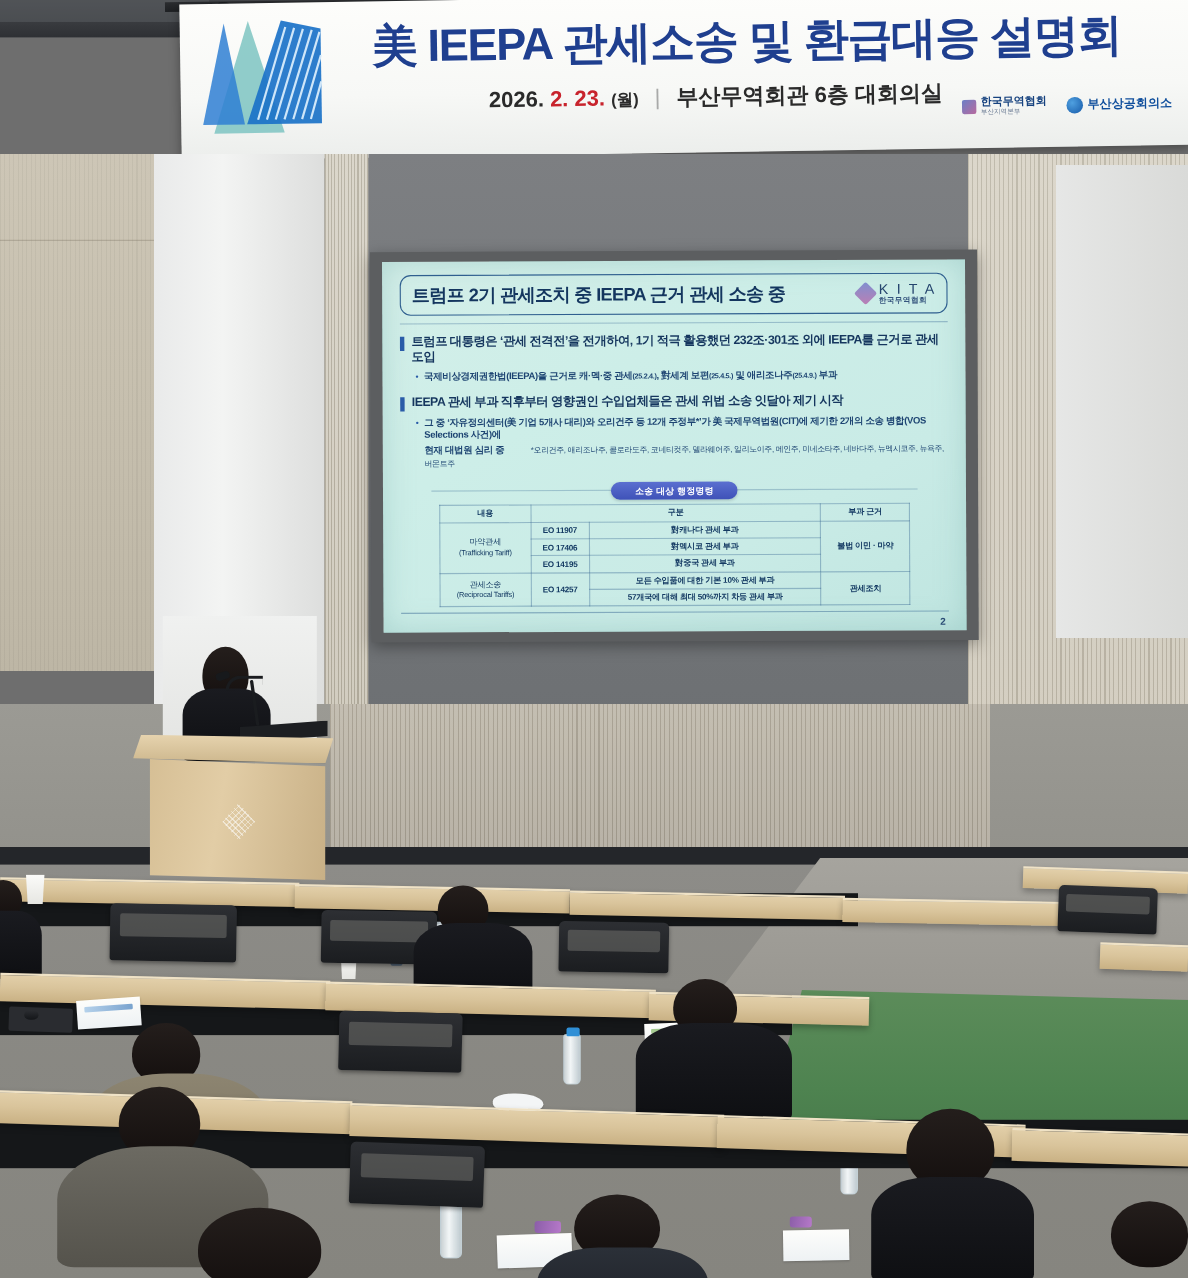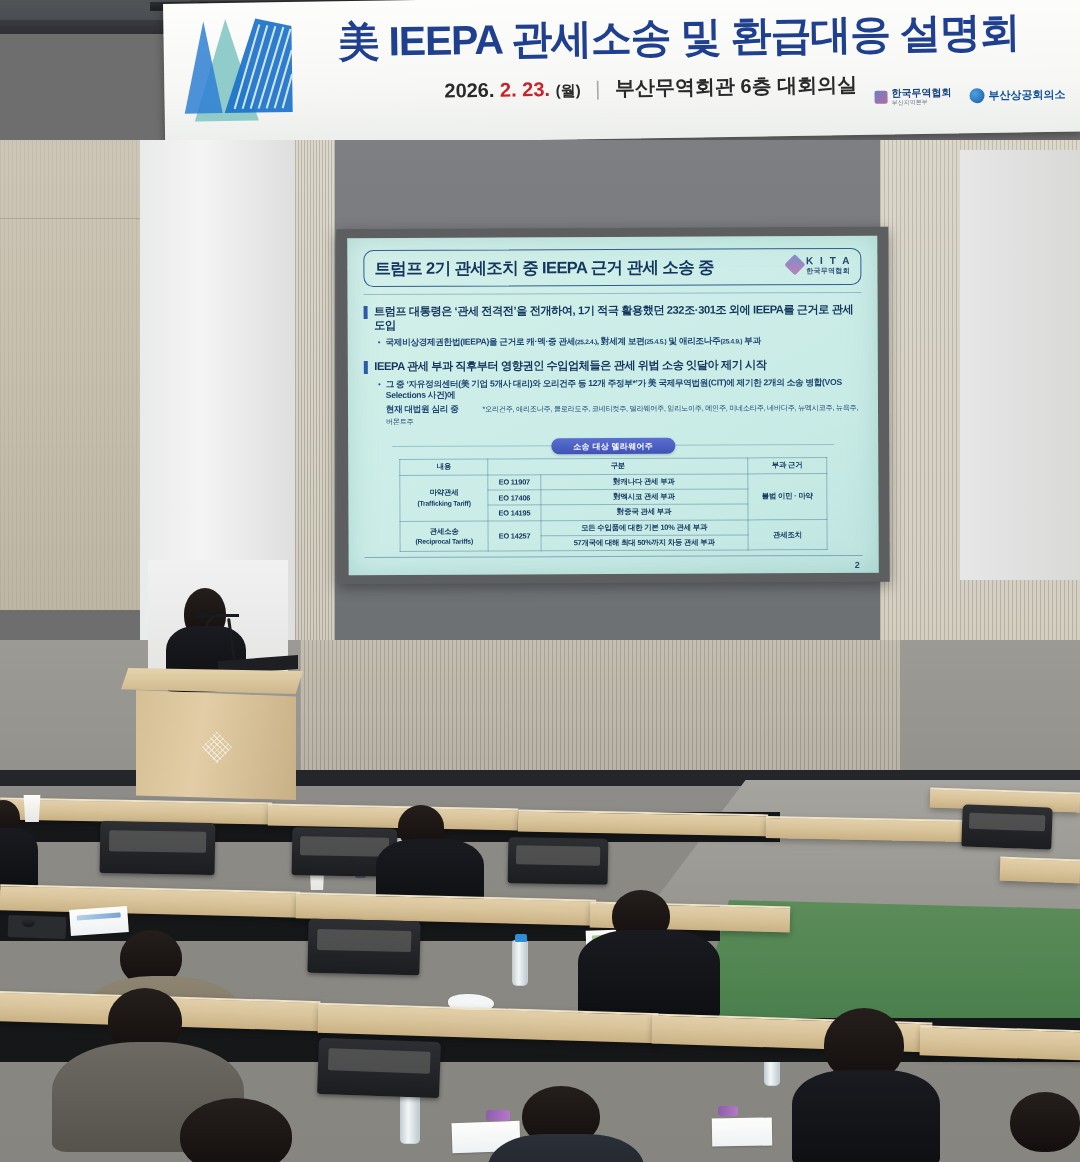--- a/index.html
+++ b/index.html
@@ -143,21 +143,21 @@
   }
   .kita {
     position:absolute; right:9px; top:7px; display:flex; align-items:center; gap:4px;
   }
   .kita-diamond{
     width:15px;height:15px;
     background:linear-gradient(135deg,#7f8fd0 0%,#bb7fb4 100%);
     transform:rotate(45deg); border-radius:2px;
   }
   .kita-txt{line-height:1.05;}
-  .kita-txt .k1{font-size:10px;font-weight:700;letter-spacing:2px;color:#25456e;}
+  .kita-txt .k1{font-size:13px;font-weight:400;letter-spacing:2px;color:#25456e;}
   .kita-txt .k2{font-size:7px;font-weight:700;color:#35557e;letter-spacing:.3px;}
   .slide-rule{margin-top:7px;height:1px;background:rgba(47,95,143,.35);}
 
   .b1 { display:flex; gap:7px; margin-top:9px; align-items:flex-start; }
   .b1-mark{width:3.5px;height:13px;background:#2a5ca8;flex:none;margin-top:2px;}
   .b1-txt{font-size:11.2px;font-weight:800;color:#15365e;letter-spacing:-.45px;line-height:1.25;}
   .b2 { display:flex; gap:5px; margin:5px 0 0 14px; }
   .b2-dot{font-size:8px;color:#2a5ca8;line-height:1.6;flex:none;}
   .b2-txt{font-size:8.6px;font-weight:600;color:#1d4472;letter-spacing:-.3px;line-height:1.35;}
   .b2-txt .tiny{font-size:6.6px;}
@@ -176,21 +176,21 @@
 
   table.eo {
     width:86%; margin:5px auto 0 auto; border-collapse:collapse;
     font-size:7.4px; color:#143a63;
   }
   table.eo th, table.eo td{
     border:0.8px solid rgba(47,95,143,.38);
     padding:2.2px 2px; text-align:center; font-weight:700; letter-spacing:-.2px;
   }
   table.eo th{font-size:7.4px;font-weight:700;}
-  table.eo td.name{font-weight:700;line-height:1.5;}
+  table.eo td.name{font-weight:400;line-height:1.5;}
   table.eo td.name small{display:block;font-size:6.8px;}
 
   .slide-foot-rule{
     position:absolute;left:16px;right:16px;bottom:17px;height:1.2px;background:rgba(47,95,143,.45);
   }
   .slide-page{
     position:absolute; right:19px; bottom:3px; font-size:9px; color:#2a4b74; font-weight:700;
   }
 
   
@@ -449,21 +449,21 @@
           <span>그 중 ‘자유정의센터(美 기업 5개사 대리)와 오리건주 등 12개 주정부*’가 美 국제무역법원(CIT)에 제기한 2개의 소송 병합(VOS Selections 사건)에</span>
           <span class="l2">
             <span>현재 대법원 심리 중</span>
             <span class="states">*오리건주, 애리조나주, 콜로라도주, 코네티컷주, 델라웨어주, 일리노이주, 메인주, 미네소타주, 네바다주, 뉴멕시코주, 뉴욕주, 버몬트주</span>
           </span>
         </div>
       </div>
 
       <div class="badge-wrap">
         <div class="badge-line"></div>
-        <div class="badge">소송 대상 델라웨어주</div>
+        <div class="badge">소송 대상 행정명령</div>
       </div>
 
       <table class="eo">
         <thead>
           <tr>
             <th>내용</th>
             <th colspan="2">구분</th>
             <th>부과 근거</th>
           </tr>
         </thead>

